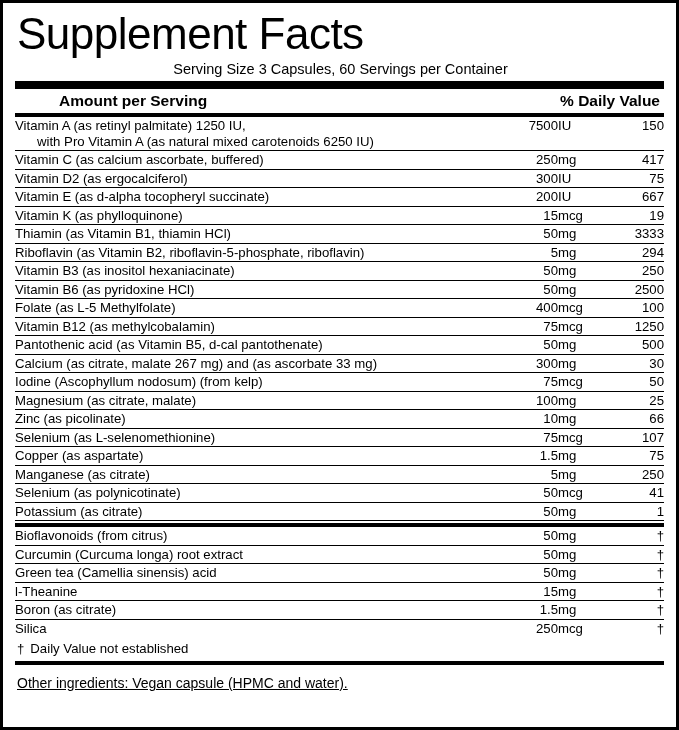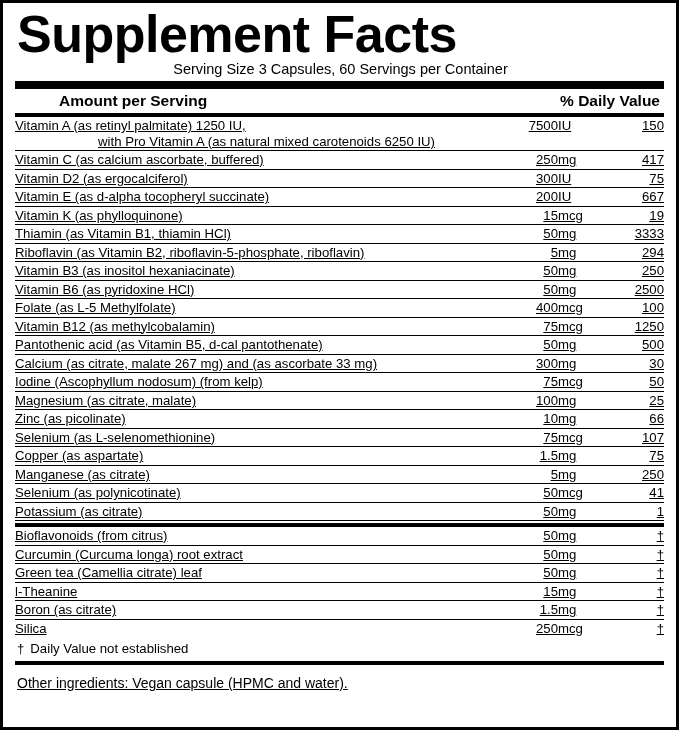--- a/index.html
+++ b/index.html
@@ -17,22 +17,22 @@
   }
   #panel {
     position: relative;
     width: 679px;
     height: 730px;
     background: #ffffff;
     border: 3px solid #000000;
     padding: 6px 12px 0 12px;
   }
   .title {
-    font-size: 52px;
-    font-weight: bold;
+    font-size: 44px;
+    font-weight: normal;
     letter-spacing: -0.5px;
     line-height: 50px;
     margin: 0 0 0 2px;
     white-space: nowrap;
   }
   .serving {
     font-size: 14.5px;
     line-height: 18px;
     margin: 1px 0 3px 2px;
     text-align: center;
@@ -54,39 +54,38 @@
     margin-left: 42px;
   }
   .hdr .left { flex: 1; }
   .hdr .right { text-align: right; padding-right: 2px; }
 
   table.facts {
     width: 100%;
     border-collapse: collapse;
     font-size: 13.2px;
     table-layout: fixed;
-    text-decoration: underline;
   }
   table.facts td {
     padding: 1px 0 1px 0;
     vertical-align: top;
     line-height: 15.5px;
   }
   table.facts tr.row > td {
     border-bottom: 1px solid #000;
   }
   table.facts tr.row.noline > td {
     border-bottom: none;
   }
   td.name { padding-left: 2px; }
   td.amt  { text-align: right; width: 62px; padding-right: 5px; white-space: nowrap; }
   td.unit { text-align: left;  width: 40px; white-space: nowrap; margin-left: 21px; }
   td.dv   { text-align: right; width: 66px; padding-right: 10px; white-space: nowrap; }
 
-  .sub { display: block; padding-left: 22px; text-align: center; }
+  .sub { display: block; padding-left: 22px; }
 
   .groupsep td {
     border-bottom: 4px solid #000 !important;
     padding: 0;
     height: 0;
     font-size: 0;
     line-height: 0;
   }
   .footnote {
     font-size: 13.2px;
@@ -256,21 +255,21 @@
           <td class="unit">mg</td>
           <td class="dv">†</td>
         </tr>
         <tr class="row">
           <td class="name"><span>Curcumin (Curcuma longa) root extract</span></td>
           <td class="amt">50</td>
           <td class="unit">mg</td>
           <td class="dv">†</td>
         </tr>
         <tr class="row">
-          <td class="name"><span>Green tea (Camellia citrate) leaf</span></td>
+          <td class="name"><span>Green tea (Camellia sinensis) acid</span></td>
           <td class="amt">50</td>
           <td class="unit">mg</td>
           <td class="dv">†</td>
         </tr>
         <tr class="row">
           <td class="name"><span>l-Theanine</span></td>
           <td class="amt">15</td>
           <td class="unit">mg</td>
           <td class="dv">†</td>
         </tr>

